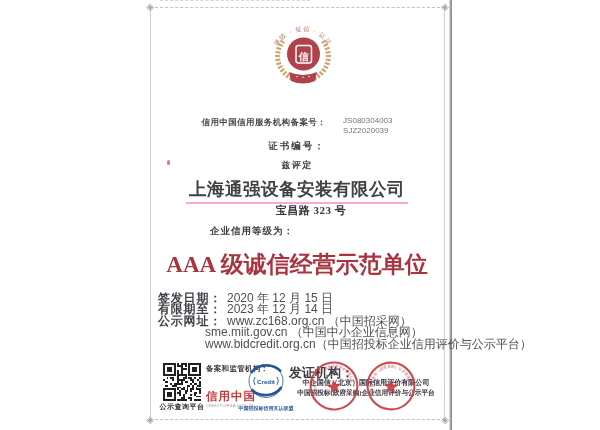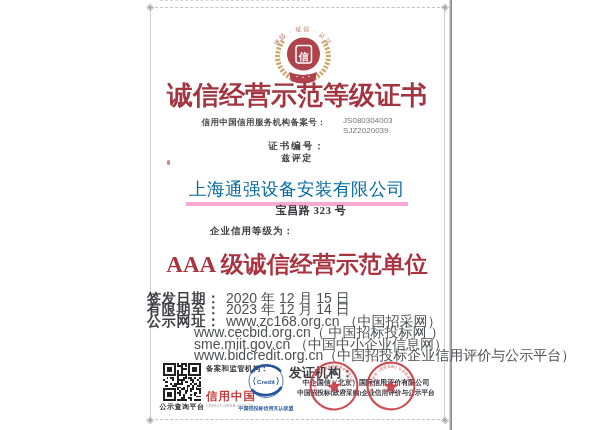--- a/index.html
+++ b/index.html
@@ -35,38 +35,38 @@
                color:#4b4b4e;letter-spacing:.4px;padding-top:1px;}
   .filing .vals{font-size:8px;color:#74757a;line-height:1.3;text-align:left;}
 
   .certno{position:absolute;left:150px;top:140px;width:294px;display:flex;
           justify-content:center;gap:9px;align-items:baseline;}
   .certno .lab{font-family:"Liberation Serif",serif;font-weight:bold;font-size:9.5px;
                letter-spacing:2px;color:#3a3a40;text-align:right;}
   .certno .val{font-family:"Liberation Serif",serif;font-weight:bold;font-size:10.5px;
                letter-spacing:.6px;color:#2c2c34;}
 
-  .hereby{position:absolute;left:150px;top:152px;width:294px;text-align:center;
+  .hereby{position:absolute;left:150px;top:159px;width:294px;text-align:center;
           font-family:"Liberation Serif",serif;font-weight:bold;font-size:9px;
           letter-spacing:1.5px;color:#3c3c40;}
   .company-wrap{position:absolute;left:150px;top:177px;width:294px;text-align:center;}
-  .company{display:inline-block;font-family:"Liberation Serif",serif;font-weight:normal;
-           font-size:17.5px;letter-spacing:.5px;color:#0369a1;
-           border-bottom:4px solid #f9a8d4;padding:0 3px 1px;}
+  .company{display:inline-block;font-family:"Liberation Serif",serif;font-weight:bold;
+           font-size:17.5px;letter-spacing:.5px;color:#404040;
+           border-bottom:2px solid #f9a8d4;padding:0 3px 1px;}
   .address{position:absolute;left:150px;top:203px;width:294px;text-align:center;
            font-family:"Liberation Serif",serif;font-weight:bold;font-size:11px;
            letter-spacing:.5px;color:#33333a;padding-left:14px;}
 
   .grade-label{position:absolute;left:210px;top:225px;font-family:"Liberation Serif",serif;
                font-weight:bold;font-size:9.5px;letter-spacing:1px;color:#3a3a40;}
   .grade{position:absolute;left:150px;top:249px;width:294px;text-align:center;
          font-family:"Liberation Serif",serif;font-weight:bold;font-size:23px;
          color:#a93440;letter-spacing:0;}
 
-  .meta{position:absolute;left:147px;top:290px;font-size:14px;color:#4e4f54;}
+  .meta{position:absolute;left:158px;top:290px;font-size:12px;color:#4e4f54;}
   .meta .row{display:flex;gap:5px;height:11.4px;align-items:baseline;white-space:nowrap;}
   .meta .lab{font-family:"Liberation Serif",serif;font-weight:bold;color:#3f3f45;
              letter-spacing:.8px;min-width:42px;}
   .meta .row.ind{padding-left:47px;}
 
   
   .qr{position:absolute;left:163px;top:363px;width:38px;height:38px;}
   .qr-caption{position:absolute;left:156px;top:402px;width:52px;text-align:center;
               font-family:"Liberation Serif",serif;font-weight:bold;font-size:7px;
               letter-spacing:.5px;color:#2e2e34;white-space:nowrap;}
@@ -119,21 +119,20 @@
     <path d="M 57,26 A 24,24 0 0 1 44,64.5" fill="none" stroke="#c9a76f" stroke-width="5" stroke-dasharray="2.2 1.6"></path>
     <circle cx="37.5" cy="39" r="16.5" fill="#b0424c"></circle>
     <rect x="30" y="30.5" width="15.5" height="17.5" rx="2.5" fill="none" stroke="#fff" stroke-width="1.5"></rect>
     <text x="37.8" y="44.5" text-anchor="middle" font-size="10" font-weight="bold" fill="#fff">信</text>
     <path d="M 23,57 Q 37,63 51,57 L 49,66 Q 37,71 25,66 Z" fill="#b0424c"></path>
     <circle cx="31" cy="61.5" r="0.7" fill="#fff"></circle>
       <circle cx="37" cy="62.2" r="0.7" fill="#fff"></circle>
       <circle cx="43" cy="61.5" r="0.7" fill="#fff"></circle>
   </svg>
 
-  <div class="title">诚信经营示范等级证书</div>
 
   <div class="filing">
     <span class="lab">信用中国信用服务机构备案号：</span>
     <span class="vals">
       <div>JS080304003</div>
       <div>SJZ2020039</div>
     </span>
   </div>
 
   <div class="certno">
@@ -156,23 +155,20 @@
       <span>2020 年 12 月 15 日</span>
     </div>
     <div class="row">
       <span class="lab">有限期至：</span>
       <span>2023 年 12 月 14 日</span>
     </div>
     <div class="row">
       <span class="lab">公示网址：</span>
       <span>www.zc168.org.cn （中国招采网）</span>
     </div>
-    <div class="row ind">
-        <span>www.cecbid.org.cn（ 中国招标投标网 ）</span>
-      </div>
     <div class="row ind">
         <span>sme.miit.gov.cn （中国中小企业信息网）</span>
       </div>
     <div class="row ind">
         <span>www.bidcredit.org.cn（中国招投标企业信用评价与公示平台）</span>
       </div>
   </div>
 
   <div class="qr">
     <svg viewBox="0 0 21 21" width="38" height="38" fill="#202024" shape-rendering="crispEdges">

